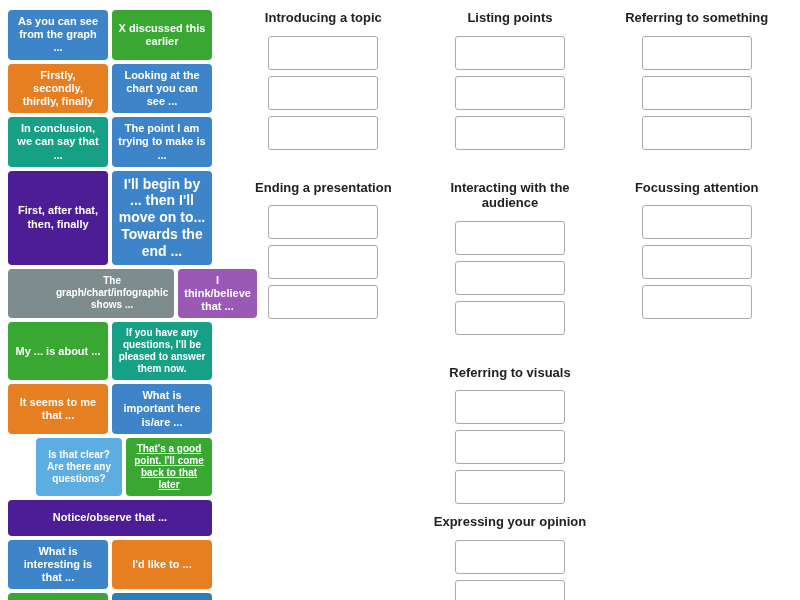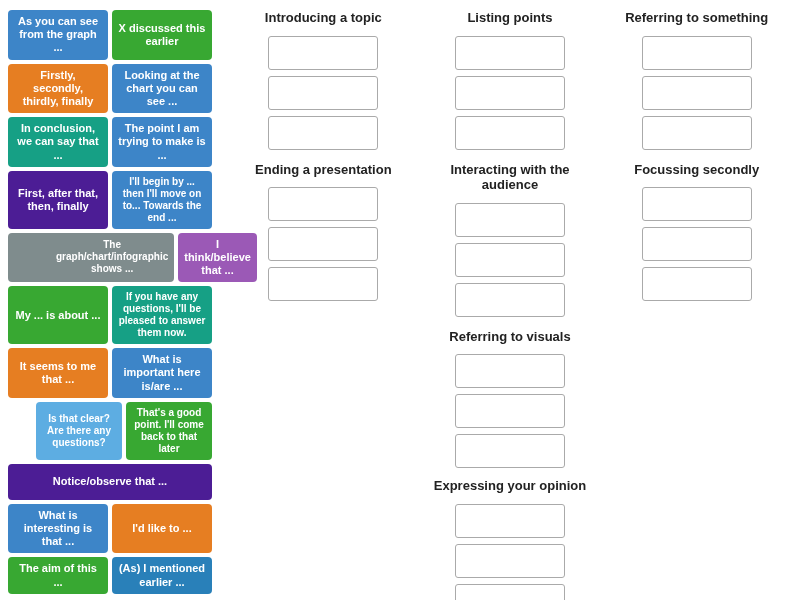--- a/index.html
+++ b/index.html
@@ -59,21 +59,21 @@
       flex: 1;
       padding: 10px 15px;
       display: flex;
       flex-direction: row;
       gap: 10px;
     }
 
     .categories-grid {
       display: flex;
       flex-direction: column;
-      gap: 12px;
+      gap: 30px;
       width: 100%;
     }
 
     .top-categories {
       display: flex;
       flex-direction: row;
       gap: 10px;
     }
 
     .bottom-categories {
@@ -124,41 +124,41 @@
   </div>
 
 
   <div class="phrase-row">
     <div class="phrase-tile teal">In conclusion, we can say that ...</div>
     <div class="phrase-tile blue">The point I am trying to make is ...</div>
   </div>
 
   <div class="phrase-row">
     <div class="phrase-tile red">First, after that, then, finally</div>
-    <div class="phrase-tile blue" style="font-size:10px;">I'll begin by ... then I'll move on to... Towards the end ...</div>
+    <div class="phrase-tile blue" style="font-size:14px;">I'll begin by ... then I'll move on to... Towards the end ...</div>
   </div>
 
   <div class="phrase-row">
     <div class="phrase-tile gray" style="font-size:10px;">The graph/chart/infographic shows ...</div>
     <div class="phrase-tile purple">I think/believe that ...</div>
   </div>
 
   <div class="phrase-row">
     <div class="phrase-tile green">My ... is about ...</div>
     <div class="phrase-tile teal" style="font-size:10px;">If you have any questions, I'll be pleased to answer them now.</div>
   </div>
 
   <div class="phrase-row">
     <div class="phrase-tile orange">It seems to me that ...</div>
     <div class="phrase-tile blue">What is important here is/are ...</div>
   </div>
 
   <div class="phrase-row">
     <div class="phrase-tile light-blue" style="font-size:10px;">Is that clear? Are there any questions?</div>
-    <div class="phrase-tile green" style="font-size:10px;">That's a good point. I'll come back to that later</div>
+    <div class="phrase-tile green" style="font-size:10px;text-decoration:underline;">That's a good point. I'll come back to that later</div>
   </div>
 
   <div class="phrase-row">
     <div class="phrase-tile red">Notice/observe that ...</div>
   </div>
 
   <div class="phrase-row">
     <div class="phrase-tile blue">What is interesting is that ...</div>
     <div class="phrase-tile orange">I'd like to ...</div>
   </div>
@@ -200,21 +200,21 @@
         <div class="drop-box"></div>
         <div class="drop-box"></div>
       </div>
       <div class="category-col">
         <div class="category-title">Interacting with the audience</div>
         <div class="drop-box"></div>
         <div class="drop-box"></div>
         <div class="drop-box"></div>
       </div>
       <div class="category-col">
-        <div class="category-title">Focussing secondly</div>
+        <div class="category-title">Focussing attention</div>
         <div class="drop-box"></div>
         <div class="drop-box"></div>
         <div class="drop-box"></div>
       </div>
     </div>
 
     <div class="bottom-categories">
       <div class="category-col">
         <div class="category-title">Referring to visuals</div>
         <div class="drop-box"></div>

